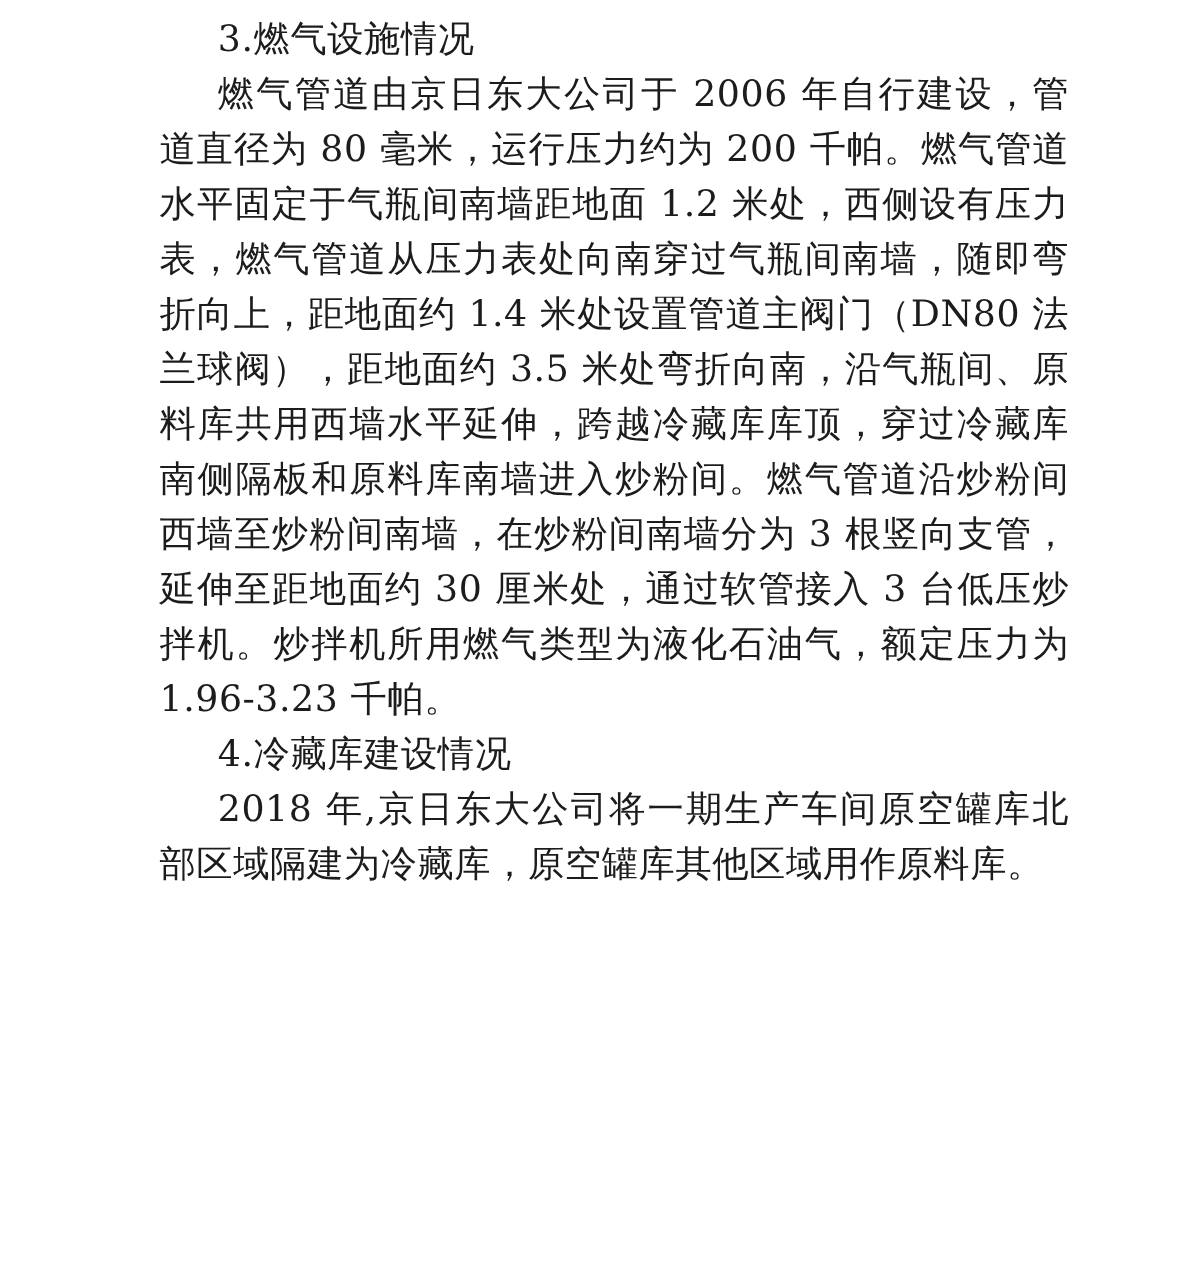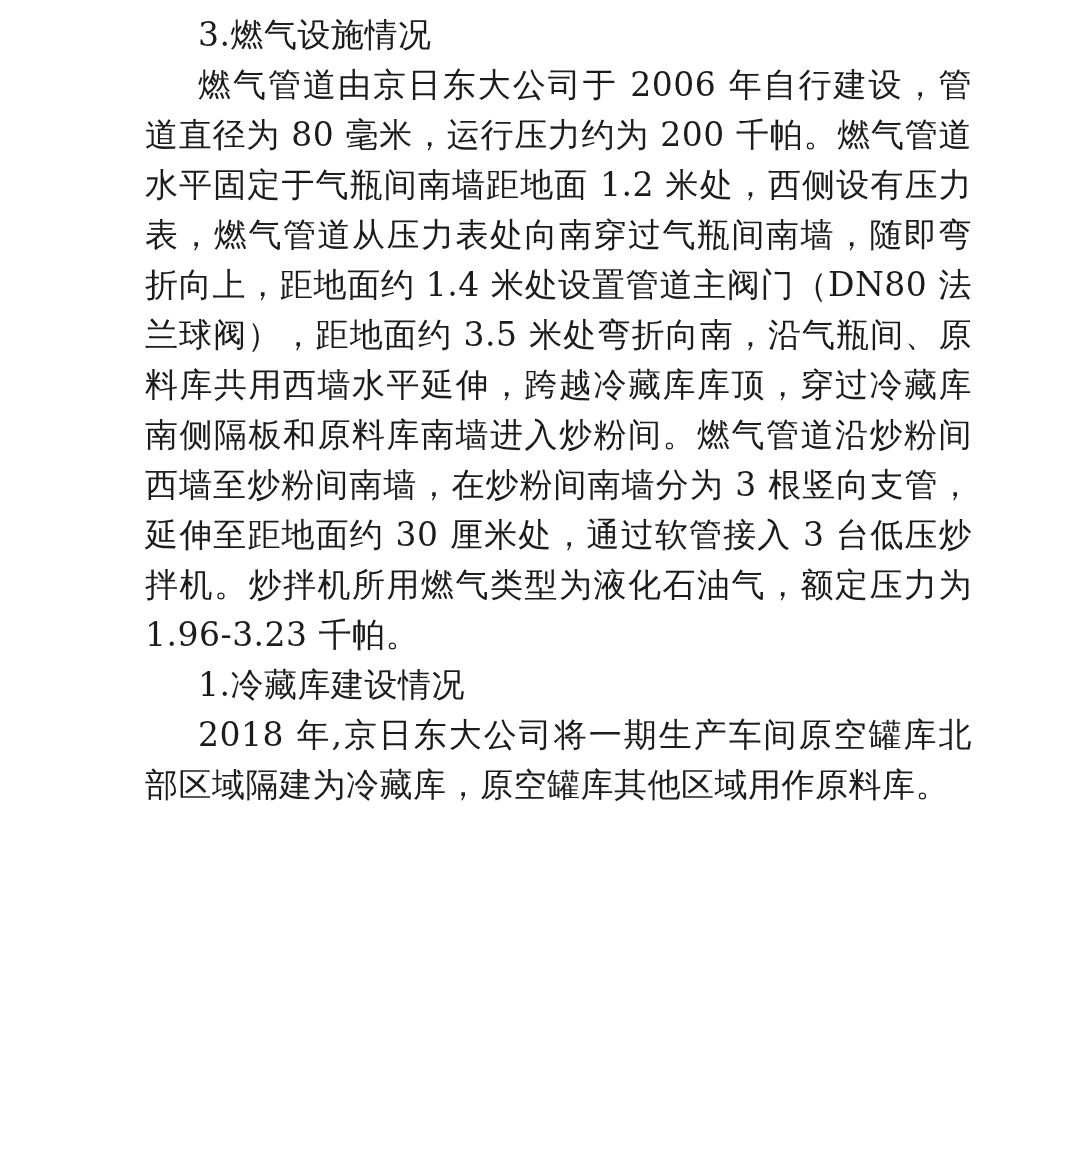--- a/index.html
+++ b/index.html
@@ -35,17 +35,17 @@
     word-break: break-all;
   }
 </style>
 </head>
 <body>
 
 <div class="doc-page">
   <div class="doc-body">
     <p>3.燃气设施情况</p>
     <p>燃气管道由京日东大公司于 2006 年自行建设，管道直径为 80 毫米，运行压力约为 200 千帕。燃气管道水平固定于气瓶间南墙距地面 1.2 米处，西侧设有压力表，燃气管道从压力表处向南穿过气瓶间南墙，随即弯折向上，距地面约 1.4 米处设置管道主阀门（DN80 法兰球阀），距地面约 3.5 米处弯折向南，沿气瓶间、原料库共用西墙水平延伸，跨越冷藏库库顶，穿过冷藏库南侧隔板和原料库南墙进入炒粉间。燃气管道沿炒粉间西墙至炒粉间南墙，在炒粉间南墙分为 3 根竖向支管，延伸至距地面约 30 厘米处，通过软管接入 3 台低压炒拌机。炒拌机所用燃气类型为液化石油气，额定压力为 1.96-3.23 千帕。</p>
-    <p>1.冷藏库建设情况</p>
+    <p>4.冷藏库建设情况</p>
     <p>2018 年,京日东大公司将一期生产车间原空罐库北部区域隔建为冷藏库，原空罐库其他区域用作原料库。</p>
 
   </div>
 </div>
 
 </body></html>

